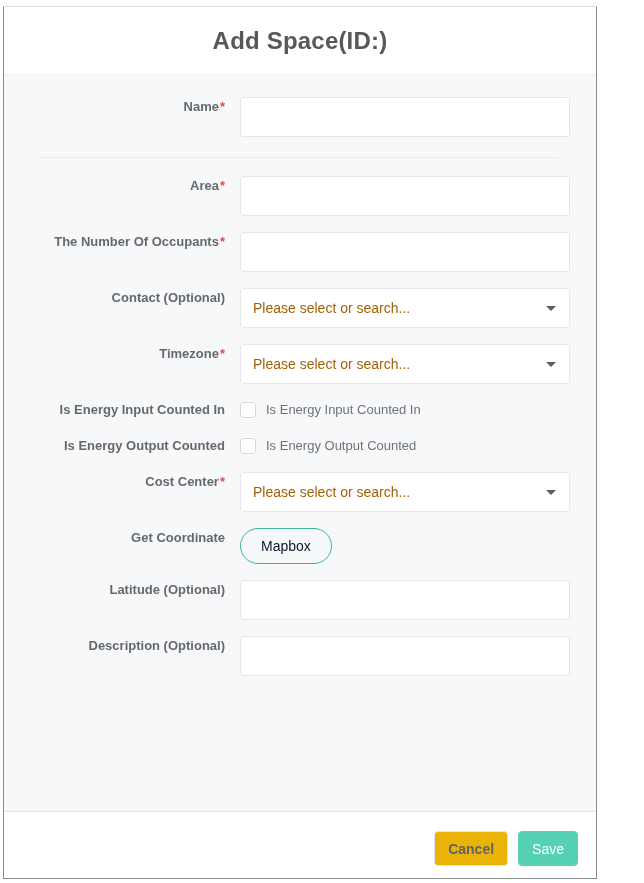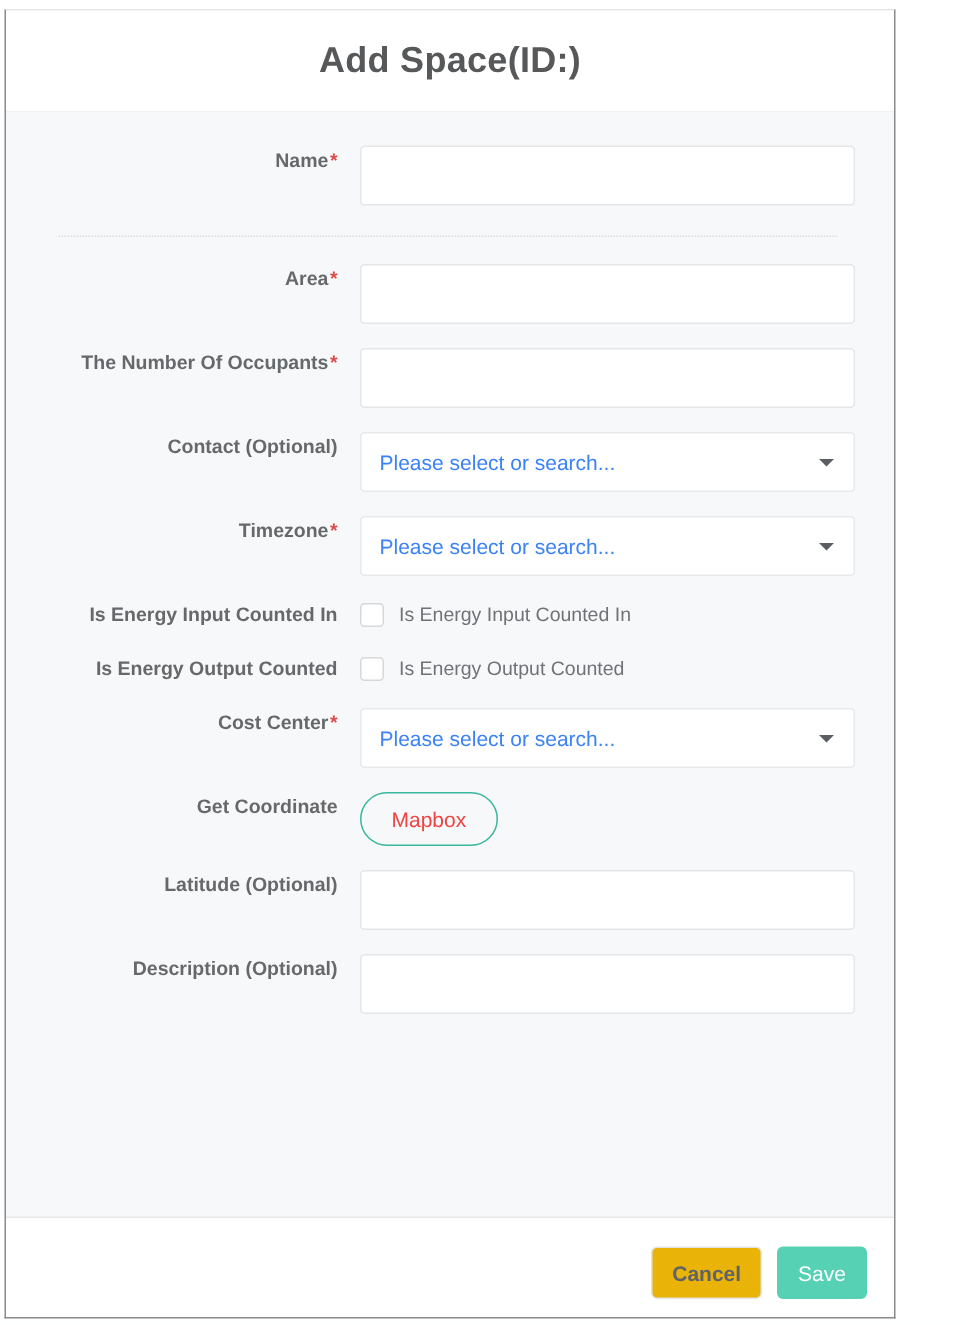--- a/index.html
+++ b/index.html
@@ -81,21 +81,21 @@
     border: 1px solid #e7e9ea;
     border-radius: 3px;
     background: #ffffff;
     display: flex;
     align-items: center;
     padding: 0 32px 0 12px;
     cursor: pointer;
   }
   .select .ph {
     font-size: 14px;
-    color: #3b82f6;
+    color: #a16207;
     white-space: nowrap;
     overflow: hidden;
   }
   .caret {
     position: absolute;
     right: 13px;
     top: 50%;
     margin-top: -2px;
     width: 0; height: 0;
     border-left: 5px solid transparent;
@@ -123,21 +123,21 @@
     line-height: 20px;
   }
   .pill {
     display: inline-block;
     height: 36px;
     padding: 0 20px;
     line-height: 34px;
     background: transparent;
     border: 1px solid #38b79c;
     border-radius: 18px;
-    color: #ef4444;
+    color: #0f172a;
     font-family: "Liberation Sans", "DejaVu Sans", sans-serif;
     font-size: 14px;
     cursor: pointer;
   }
   .divider {
     border: none;
     border-top: 1px dotted #d9dbdd;
     margin: 20px 12px 18px 20px;
   }
   

